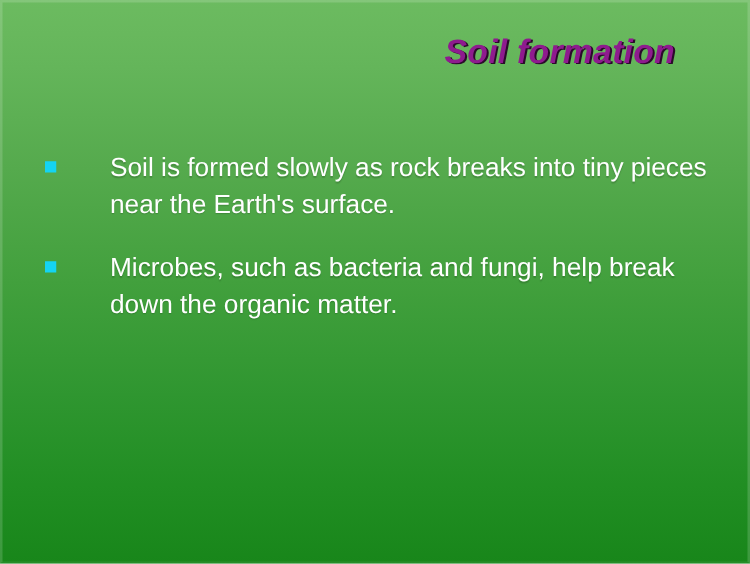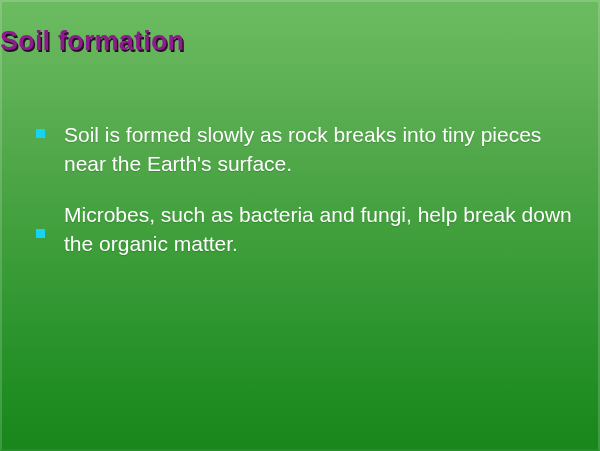--- a/index.html
+++ b/index.html
@@ -41,45 +41,46 @@
     box-sizing: border-box;
     pointer-events: none;
   }
 
   
   #title {
     position: absolute;
     left: 0;
     top: 26px;
     width: 540px;
-    text-align: left;
+    text-align: right;
     font-size: 27px;
     font-weight: bold;
     letter-spacing: 0.2px;
     color: #8e1b8e;
     text-shadow: 1.5px 1.5px 0 #2b0a2b;
     white-space: nowrap;
+    font-style: italic;
   }
 
   
   #body {
     position: absolute;
     left: 36px;
     top: 120px;
     width: 540px;
   }
 
   .bullet-row {
     display: flex;
     align-items: flex-start;
     margin-bottom: 22px;
+    gap: 24px;
   }
   .bullet-row:last-child {
     margin-bottom: 0;
-    align-items: center;
   }
 
   .bullet-marker {
     flex: 0 0 auto;
     width: 9px;
     height: 9px;
     margin-top: 9px;
     margin-right: 19px;
     background: #14d4f2;
   }

